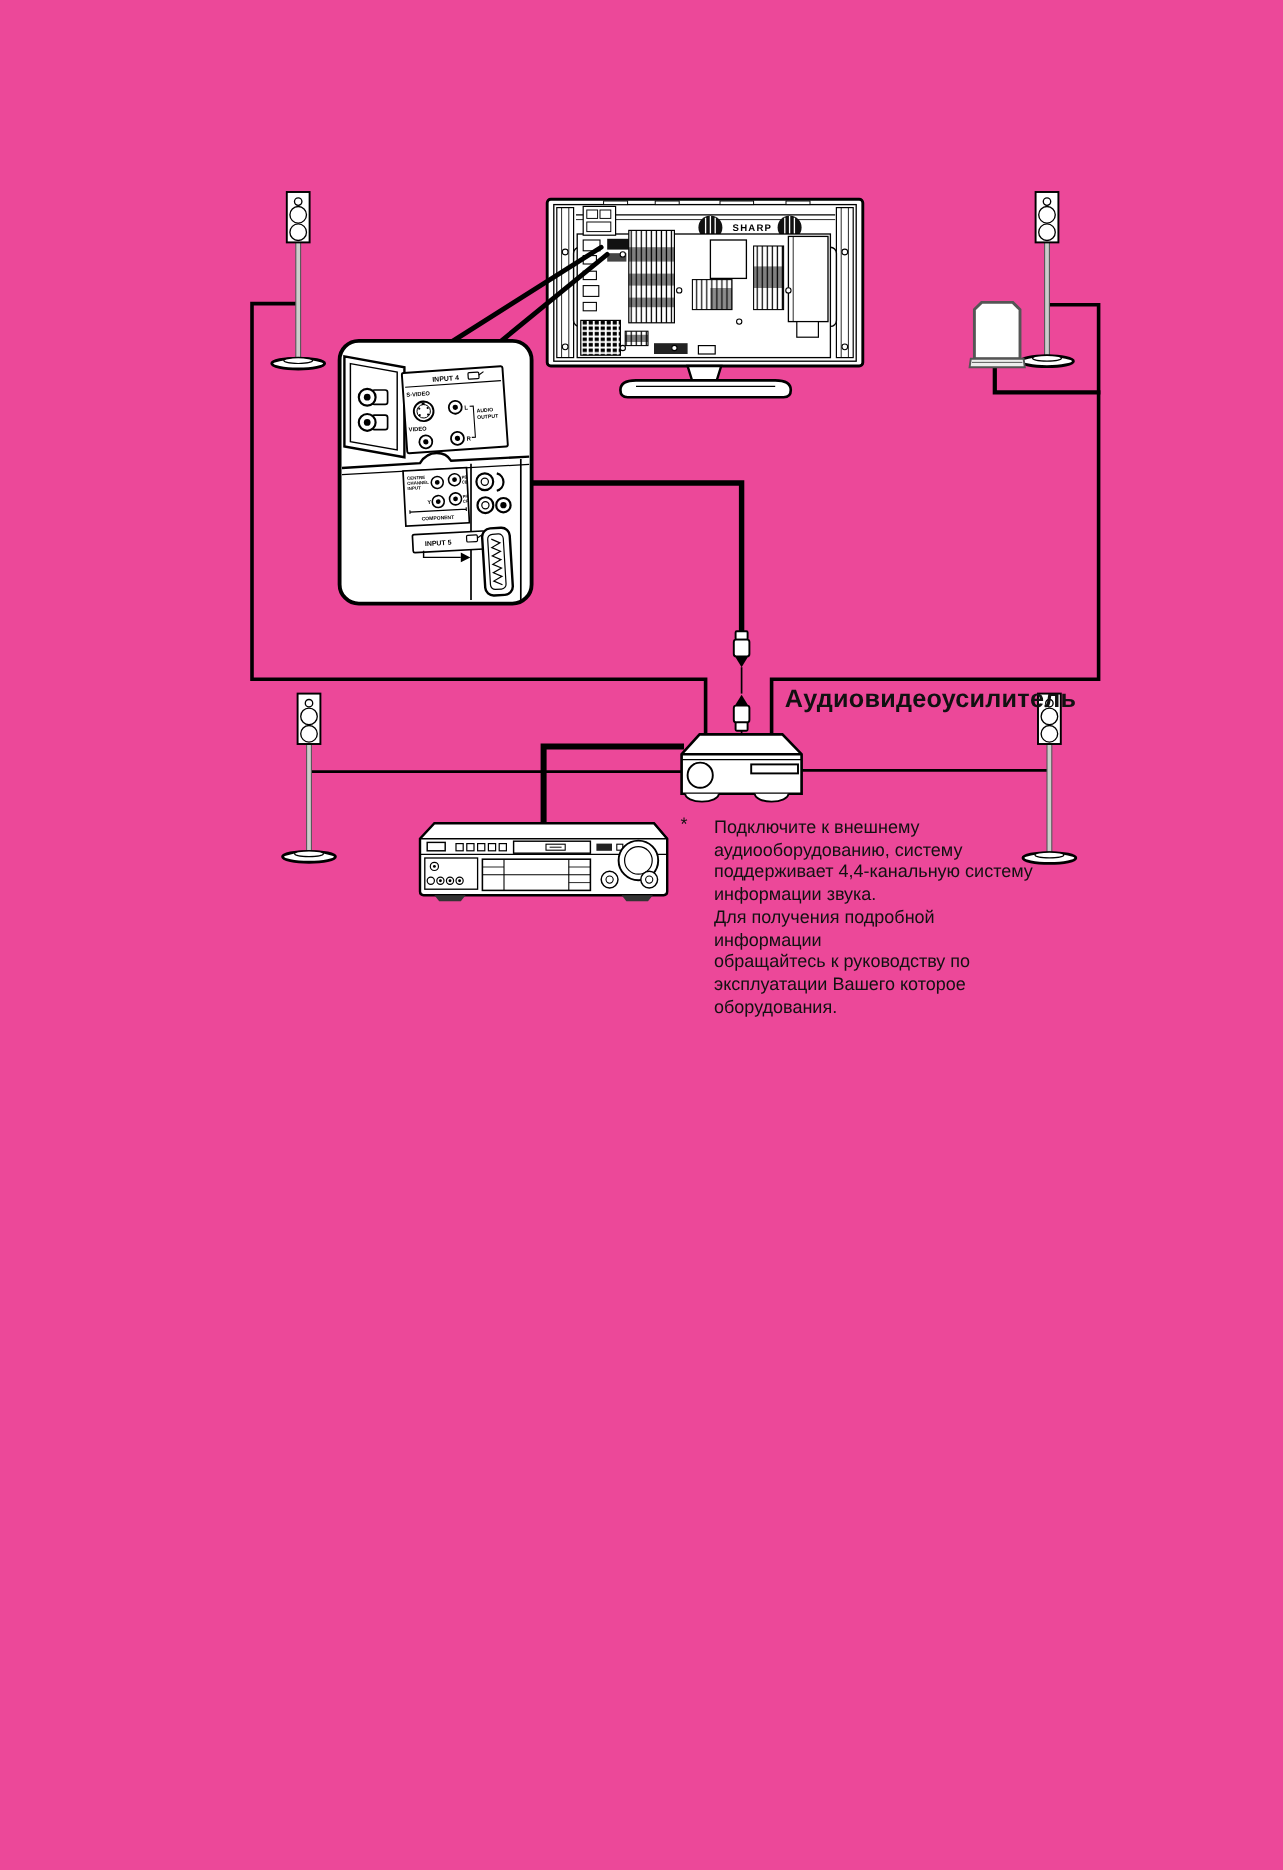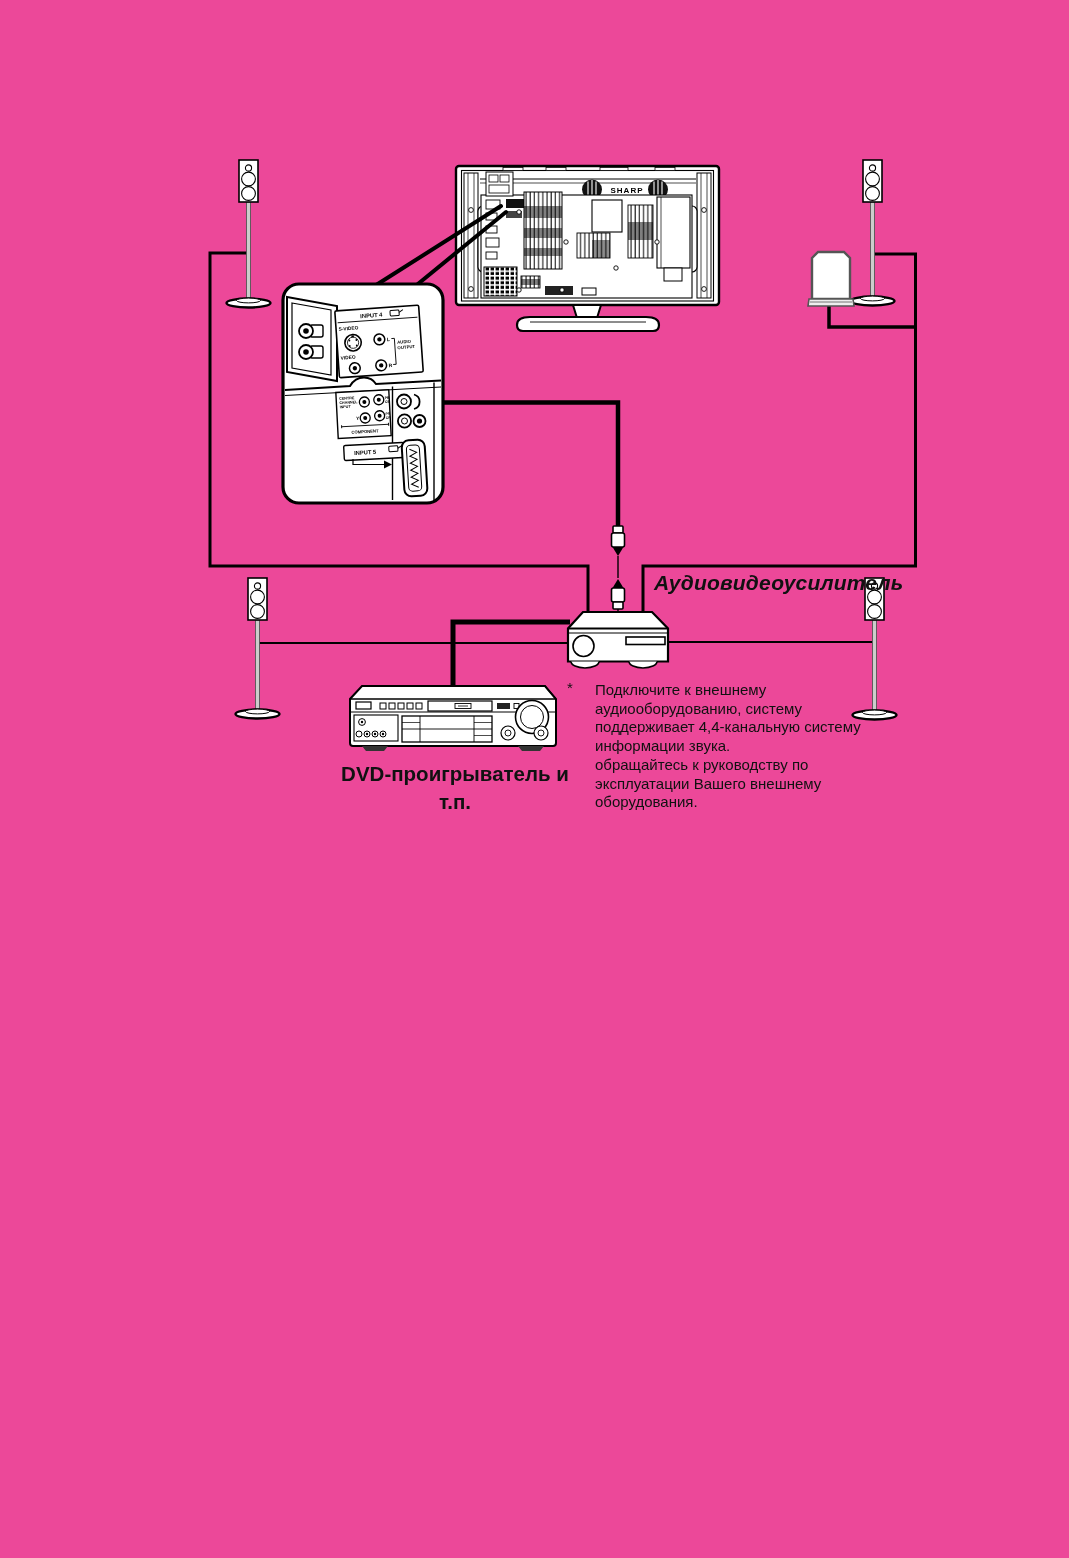--- a/index.html
+++ b/index.html
@@ -1,20 +1,20 @@
 <!DOCTYPE html>
 <html><head>
 <meta charset="utf-8">
 <style>
   html,body{margin:0;padding:0;background:#fff;}
   #page{position:relative;width:1069px;height:1558px;background:#ec4899;overflow:hidden;
         font-family:"Liberation Sans",sans-serif;color:#1a1a1a;}
   #diagram-svg{position:absolute;left:0;top:0;}
   .lbl{position:absolute;color:#111;}
-  #amp-label{left:654px;top:571px;font-size:21px;font-weight:bold;letter-spacing:.2px;white-space:nowrap;font-style:italic;}
+  #amp-label{left:654px;top:571px;font-size:21px;font-weight:bold;letter-spacing:.2px;white-space:nowrap;}
   #dvd-label{left:338px;top:760px;width:234px;text-align:center;font-size:20.5px;font-weight:bold;line-height:1.38;}
   #note{left:567px;top:681px;font-size:15px;line-height:18.7px;}
   #note .marker{position:absolute;left:0;top:-2px;font-size:15px;}
   #note .note-lines{margin-left:28px;width:270px;}
   svg text{font-family:"Liberation Sans",sans-serif;fill:#000;}
   .bt{font-weight:bold;}
 </style>
 </head>
 <body>
 
@@ -349,31 +349,28 @@
       <circle cx="541" cy="733" r="7" fill="#fff" stroke="#000" stroke-width="1.2"></circle>
       <circle cx="541" cy="733" r="3" fill="#fff" stroke="#000" stroke-width="0.9"></circle>
     </g>
     <polygon points="362,746 388,746 384,751 366,751" fill="#333"></polygon>
     <polygon points="518,746 544,746 540,751 522,751" fill="#333"></polygon>
   </g>
 </svg>
 
 <div class="lbl" id="amp-label">Аудиовидеоусилитель</div>
 
-<div class="lbl" id="dvd-label">
-  <div>DVD-проигрыватель и</div>
-  <div>т.п.</div>
-</div>
 
 <div class="lbl" id="note">
   <span class="marker">*</span>
   <div class="note-lines">
     <div>Подключите к внешнему</div>
     <div>аудиооборудованию, систему</div>
     <div>поддерживает 4,4-канальную систему</div>
     <div>информации звука.</div>
+    <div>Для получения подробной информации</div>
     <div>обращайтесь к руководству по</div>
-    <div>эксплуатации Вашего внешнему</div>
+    <div>эксплуатации Вашего которое</div>
     <div>оборудования.</div>
   </div>
 </div>
 
 </div>
 
 </body></html>

